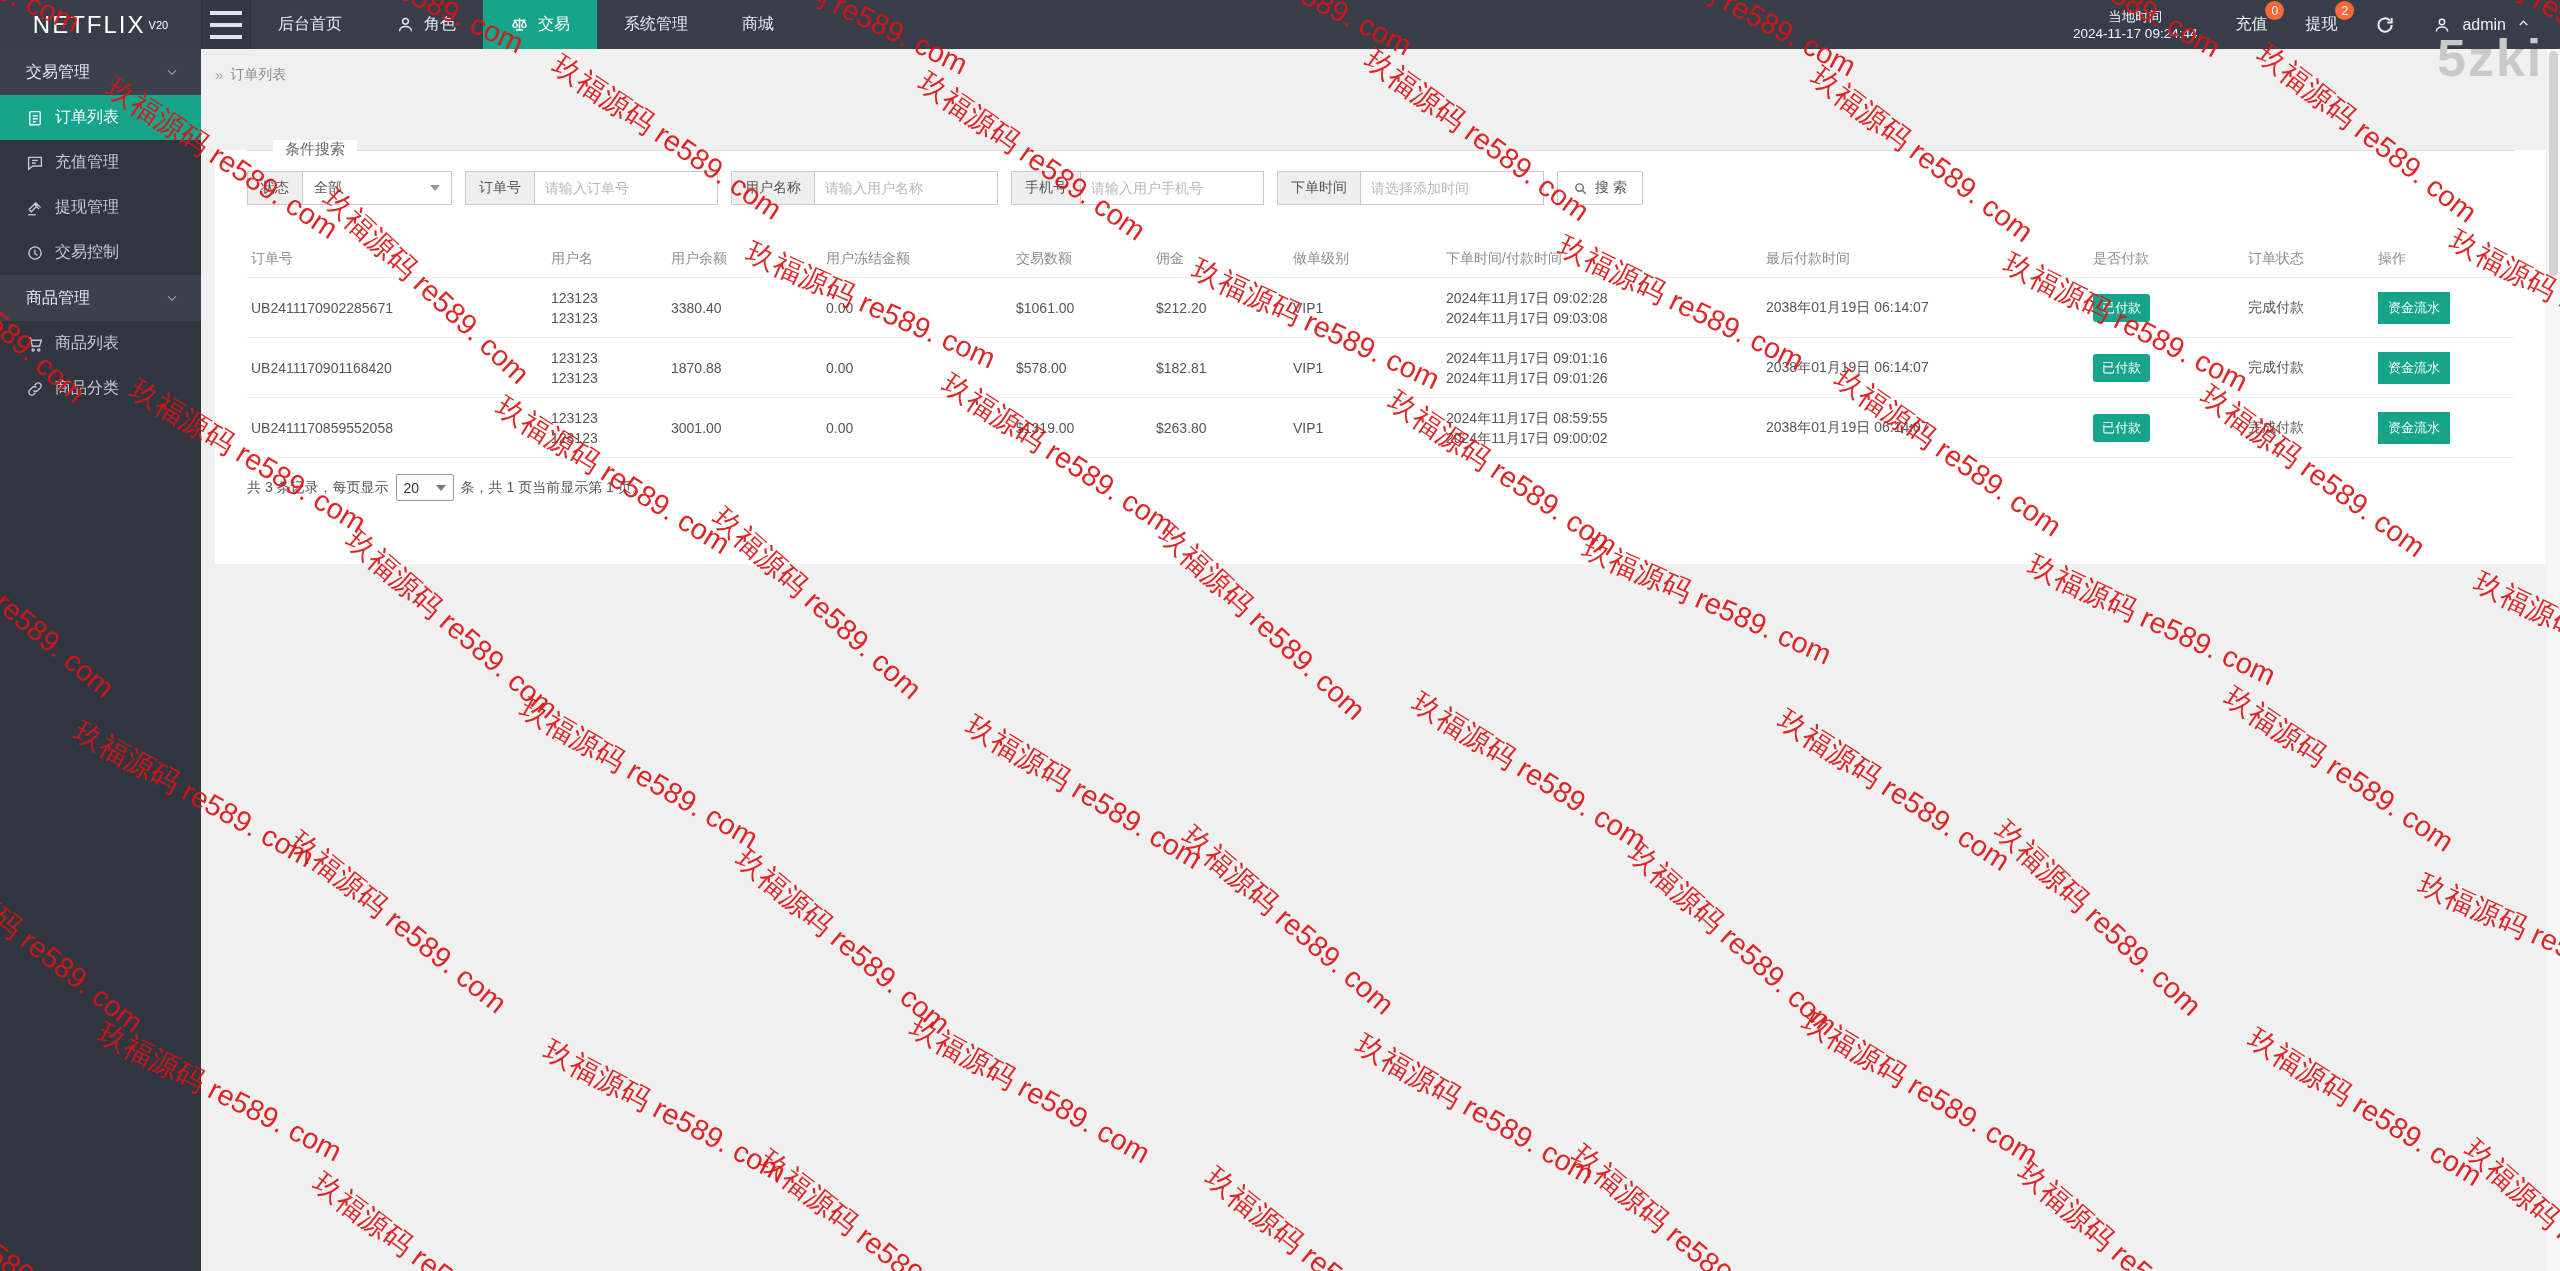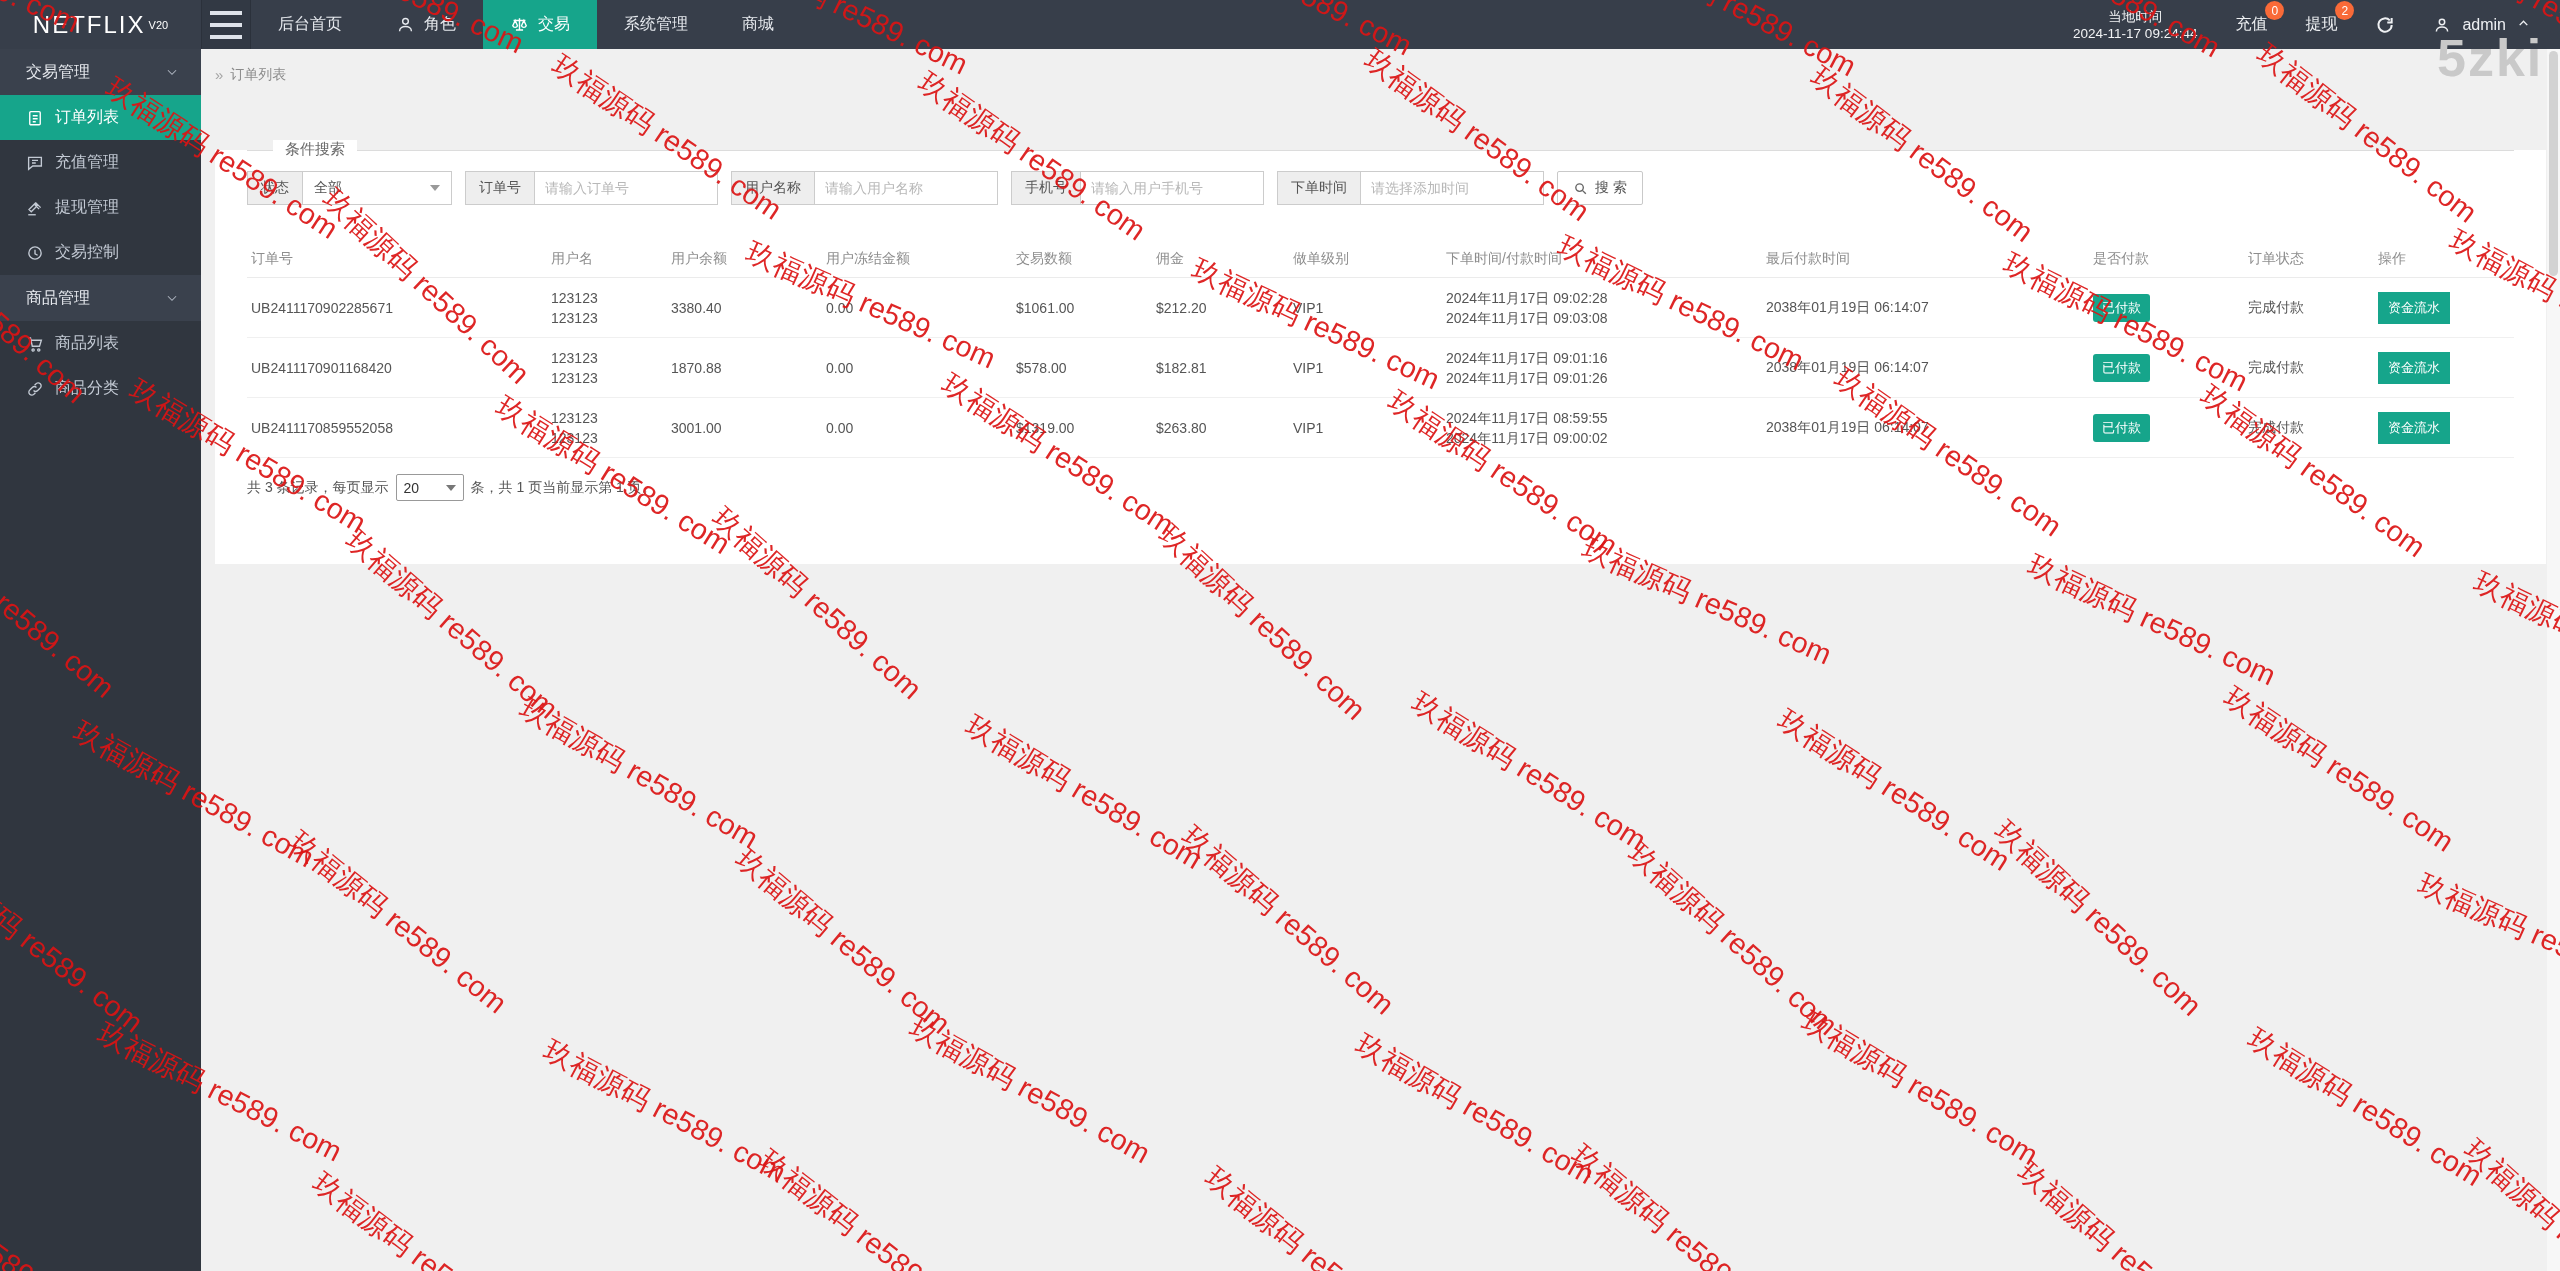--- a/index.html
+++ b/index.html
@@ -67,21 +67,21 @@
   .order-table td { font-size:14px; color:#555; padding:6px 4px; height:60px; border-bottom:1px solid #f0f0f0;
                     vertical-align:middle; white-space:nowrap; overflow:hidden; }
   .two-line div { line-height:20px; }
   .c1{width:300px}.c2{width:120px}.c3{width:155px}.c4{width:190px}.c5{width:140px}.c6{width:137px}
   .c7{width:153px}.c8{width:320px}.c9{width:327px}.c10{width:155px}.c11{width:130px}.c12{width:auto}
   .badge-paid { display:inline-block; background:#16a58b; color:#fff; font-size:13px; padding:5px 9px; border-radius:3px; }
   .action-btn { display:inline-block; background:#16a58b; color:#fff; font-size:13px; padding:7px 10px;
                 border-radius:0; border:none; cursor:pointer; }
 
   .pagination { display:flex; align-items:center; gap:7px; margin-top:16px; font-size:14px; color:#555; }
-  .page-select { border:1px solid #999; border-radius:2px; height:27px; width:68px; display:inline-flex;
+  .page-select { border:1px solid #999; border-radius:2px; height:27px; width:58px; display:inline-flex;
                  align-items:center; justify-content:space-between; padding:0 7px; font-size:14px; color:#333; cursor:pointer; }
   .page-select .caret { border-top-color:#777; }
 
   
   .scrollbar { position:absolute; top:49px; right:0; bottom:0; width:13px; background:#f7f7f7; z-index:8; }
   .scrollbar .thumb { position:absolute; top:2px; left:2px; right:2px; height:225px; background:#d2d2d2; border-radius:6px; }
 
   
   .corner-mark { position:absolute; left:2437px; top:28px; font-size:52px; font-weight:600; color:#c9c9c9;
                  z-index:40; pointer-events:none; letter-spacing:2px; }

